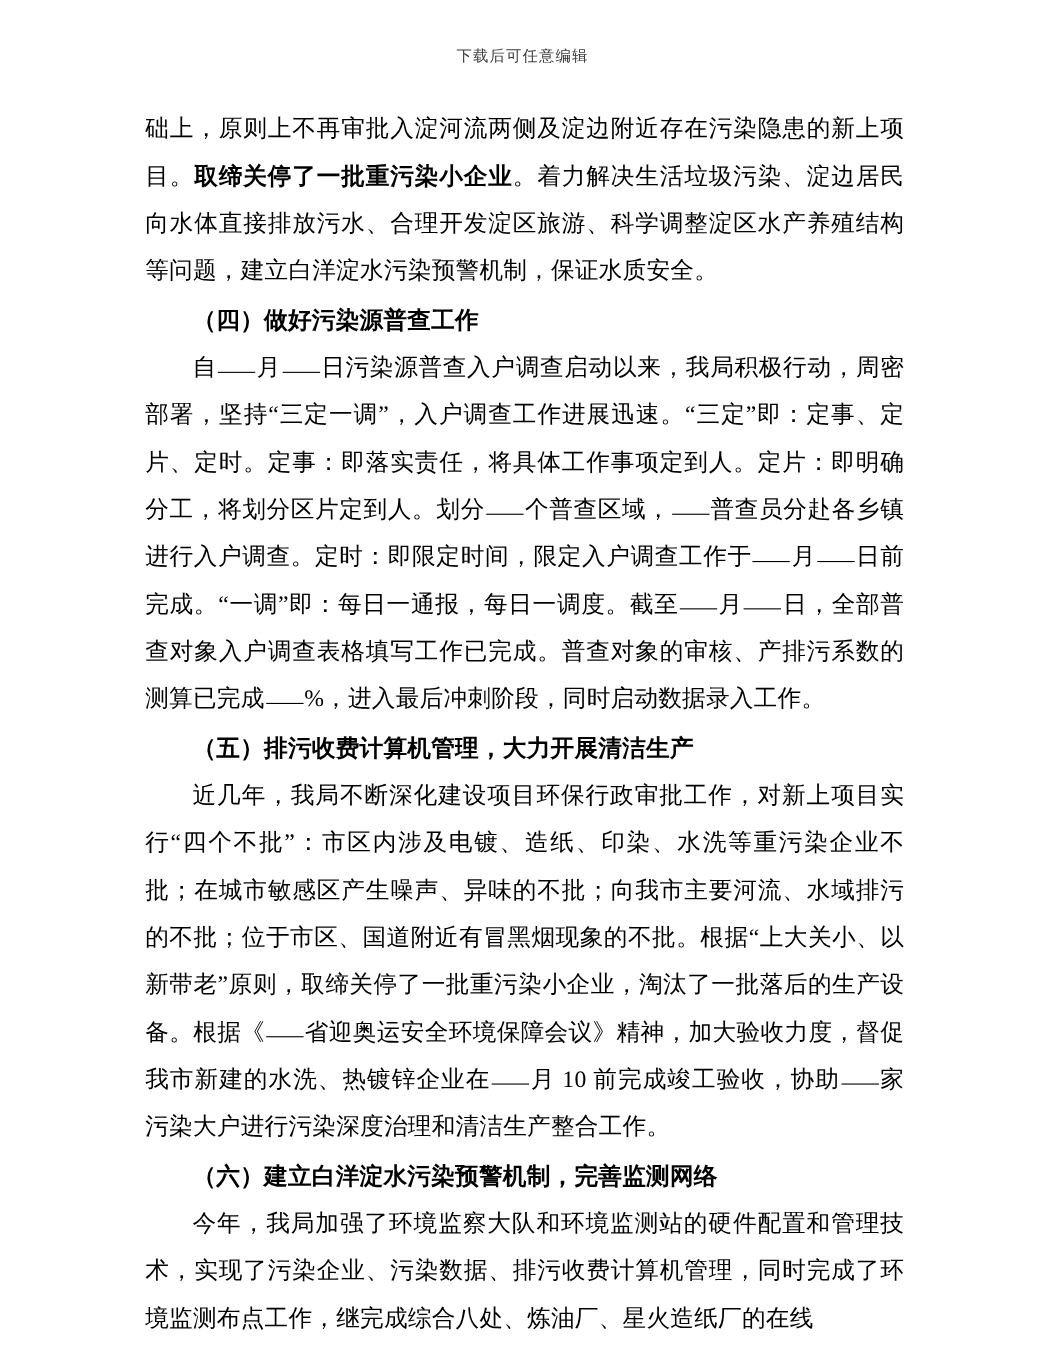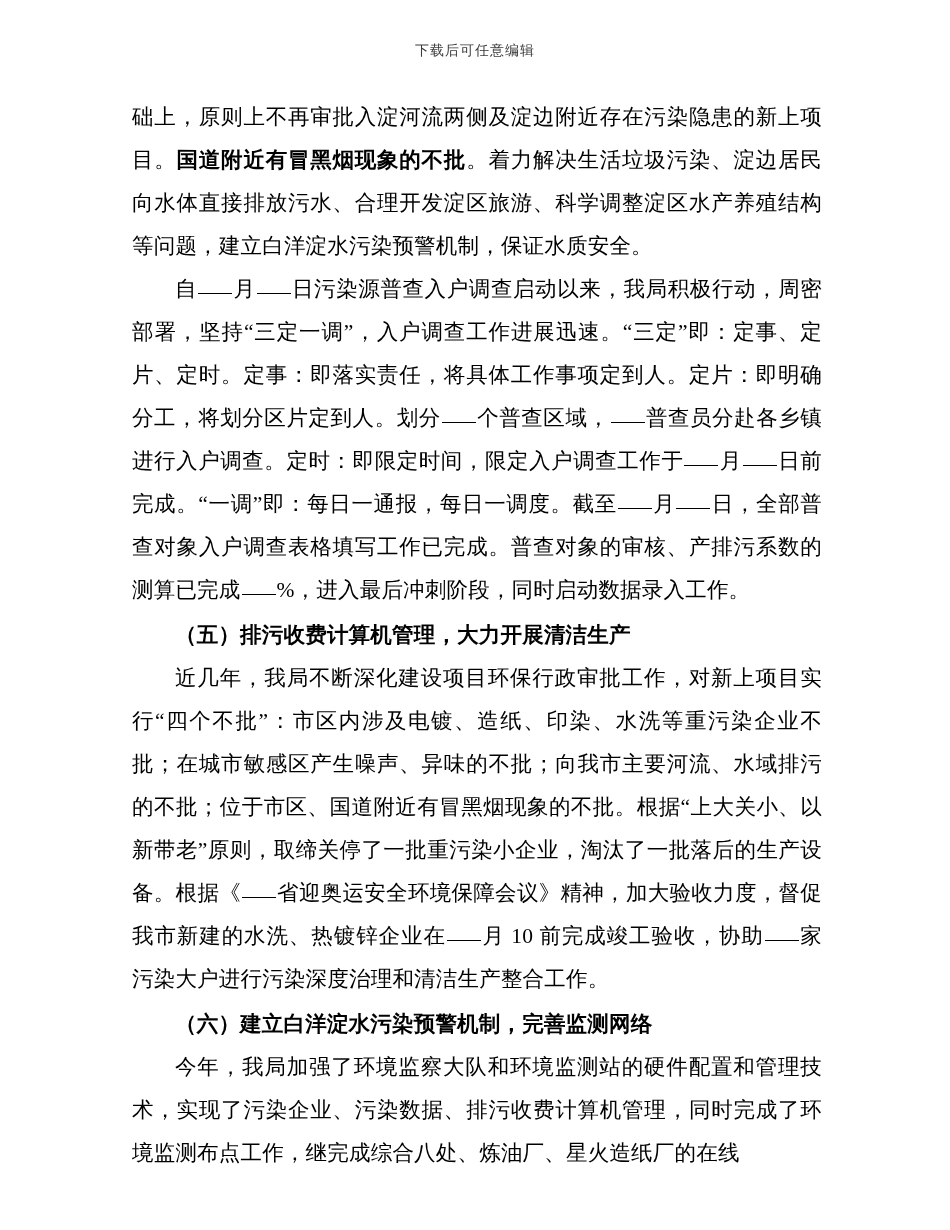--- a/index.html
+++ b/index.html
@@ -75,23 +75,24 @@
 </head>
 <body>
 
 <div class="page">
 
   <div class="header">下载后可任意编辑</div>
 
   <div class="content">
 
     <p class="cont-para">
-      <span>础上，原则上不再审批入淀河流两侧及淀边附近存在污染隐患的新上项目。</span><span class="b">国道附近有冒黑烟现象的不批</span><span>。着力解决生活垃圾污染、淀边居民向水体直接排放污水、合理开发淀区旅游、科学调整淀区水产养殖结构等问题，建立白洋淀水污染预警机制，保证水质安全。</span>
+      <span>础上，原则上不再审批入淀河流两侧及淀边附近存在污染隐患的新上项目。</span><span class="b">取缔关停了一批重污染小企业</span><span>。着力解决生活垃圾污染、淀边居民向水体直接排放污水、合理开发淀区旅游、科学调整淀区水产养殖结构等问题，建立白洋淀水污染预警机制，保证水质安全。</span>
     </p>
 
+    <p class="heading gap-top">（四）做好污染源普查工作</p>
 
     <p class="body-para"><span>自</span><span class="blank"></span><span>月</span><span class="blank"></span><span>日污染源普查入户调查启动以来，我局积极行动，周密部署，坚持“三定一调”，入户调查工作进展迅速。“三定”即：定事、定片、定时。定事：即落实责任，将具体工作事项定到人。定片：即明确分工，将划分区片定到人。划分</span><span class="blank"></span><span>个普查区域，</span><span class="blank"></span><span>普查员分赴各乡镇进行入户调查。定时：即限定时间，限定入户调查工作于</span><span class="blank"></span><span>月</span><span class="blank"></span><span>日前完成。“一调”即：每日一通报，每日一调度。截至</span><span class="blank"></span><span>月</span><span class="blank"></span><span>日，全部普查对象入户调查表格填写工作已完成。普查对象的审核、产排污系数的测算已完成</span><span class="blank"></span><span>%，进入最后冲刺阶段，同时启动数据录入工作。</span></p>
 
     <p class="heading gap-top">（五）排污收费计算机管理，大力开展清洁生产</p>
 
     <p class="body-para"><span>近几年，我局不断深化建设项目环保行政审批工作，对新上项目实行“四个不批”：市区内涉及电镀、造纸、印染、水洗等重污染企业不批；在城市敏感区产生噪声、异味的不批；向我市主要河流、水域排污的不批；位于市区、国道附近有冒黑烟现象的不批。根据“上大关小、以新带老”原则，取缔关停了一批重污染小企业，淘汰了一批落后的生产设备。根据《</span><span class="blank"></span><span>省迎奥运安全环境保障会议》精神，加大验收力度，督促我市新建的水洗、热镀锌企业在</span><span class="blank"></span><span>月 10 前完成竣工验收，协助</span><span class="blank"></span><span>家污染大户进行污染深度治理和清洁生产整合工作。</span></p>
 
     <p class="heading gap-top">（六）建立白洋淀水污染预警机制，完善监测网络</p>
 
     <p class="body-para"><span>今年，我局加强了环境监察大队和环境监测站的硬件配置和管理技术，实现了污染企业、污染数据、排污收费计算机管理，同时完成了环境监测布点工作，继完成综合八处、炼油厂、星火造纸厂的在线</span></p>

